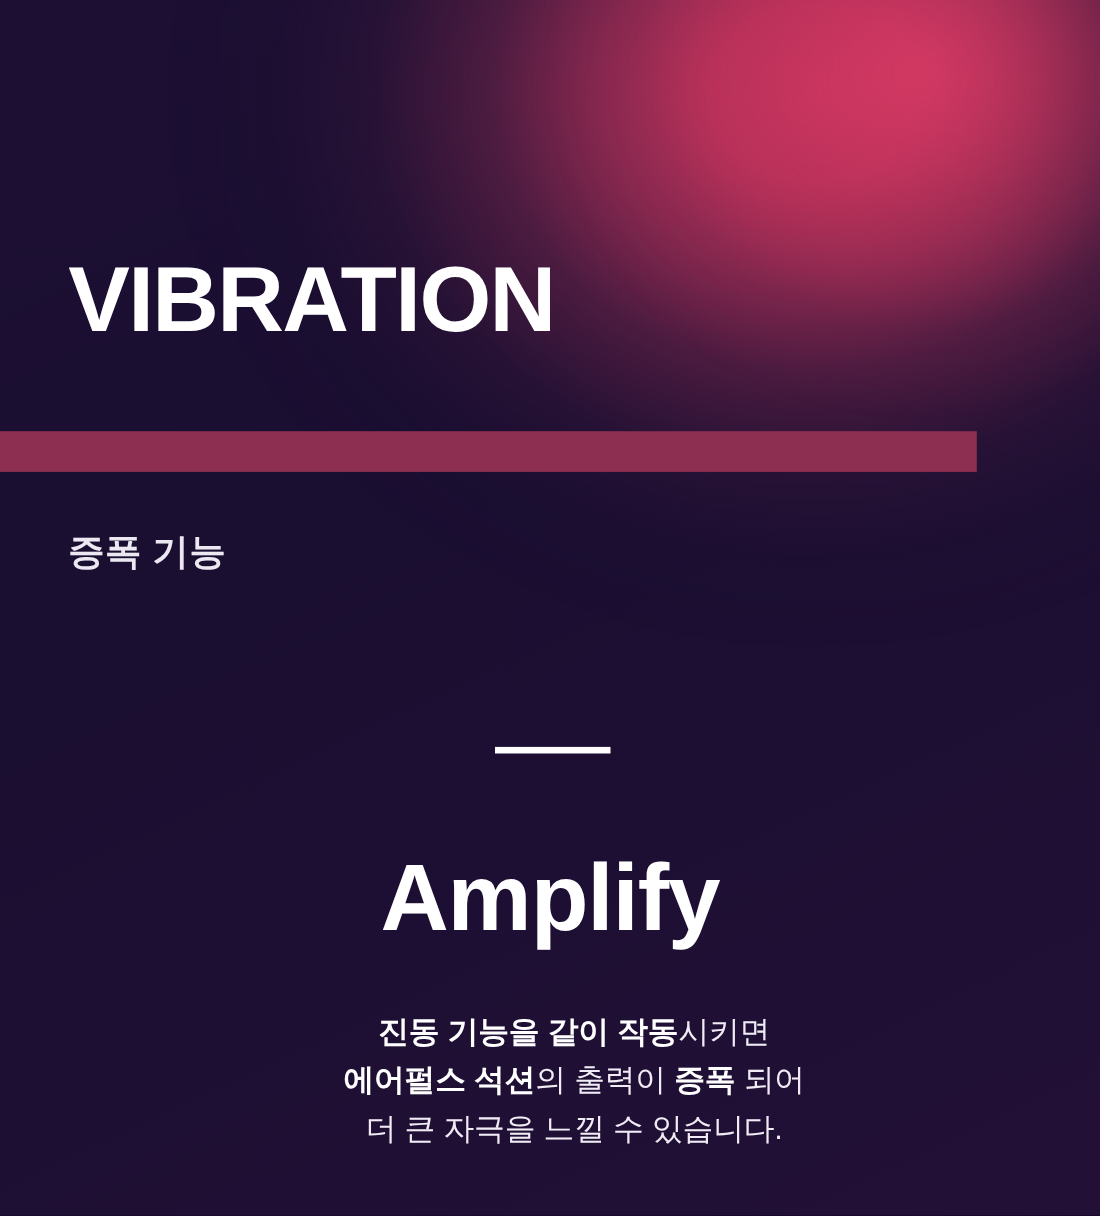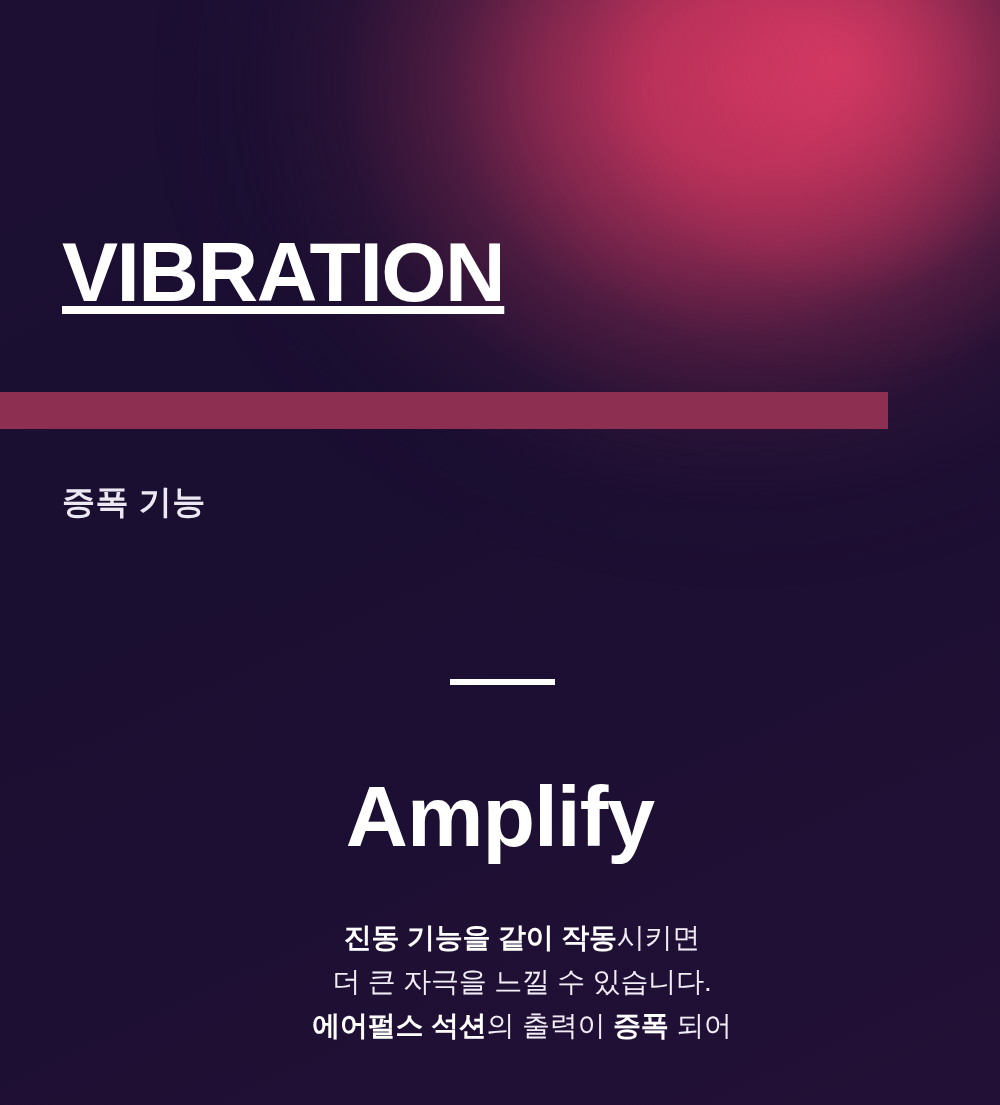--- a/index.html
+++ b/index.html
@@ -83,21 +83,20 @@
   .headline {
     position: relative;
     margin: 0;
     padding: 0 0 0 62px;
     color: #ffffff;
     font-size: 84px;
     line-height: 80px;
     font-weight: 700;
     letter-spacing: -1.5px;
     font-family: "Liberation Sans", "DejaVu Sans", sans-serif;
-    text-decoration: underline;
   }
   .headline .hl-line {
     display: block;
     white-space: nowrap;
   }
   .headline .hl-line.l2 {
     letter-spacing: -2.2px;
   }
 
   
@@ -174,18 +173,18 @@
     </div>
 
     <p class="subtitle">증폭 기능</p>
 
     <div class="divider"></div>
 
     <h2 class="amplify">Amplify</h2>
 
     <p class="body-copy">
         <span class="ln"><span class="em">진동 기능을 같이 작동</span><span>시키면</span></span>
+        <span class="ln"><span class="em">에어펄스 석션</span><span>의 출력이 </span><span class="em">증폭</span><span> 되어</span></span>
         <span class="ln"><span>더 큰 자극을 느낄 수 있습니다.</span></span>
-        <span class="ln"><span class="em">에어펄스 석션</span><span>의 출력이 </span><span class="em">증폭</span><span> 되어</span></span>
       </p>
 
   </div>
 </div>
 
 </body></html>

